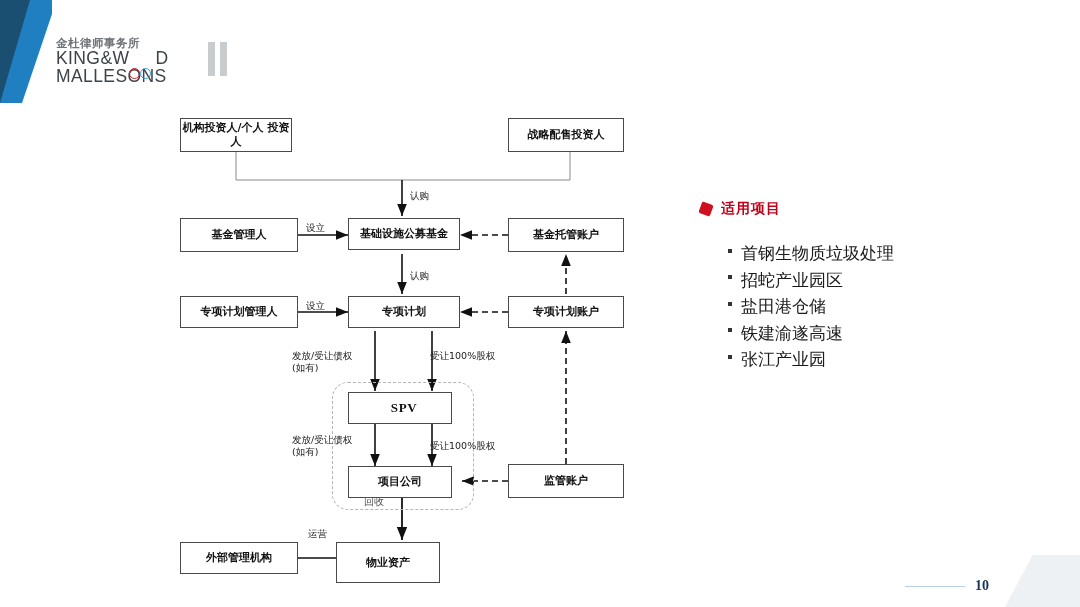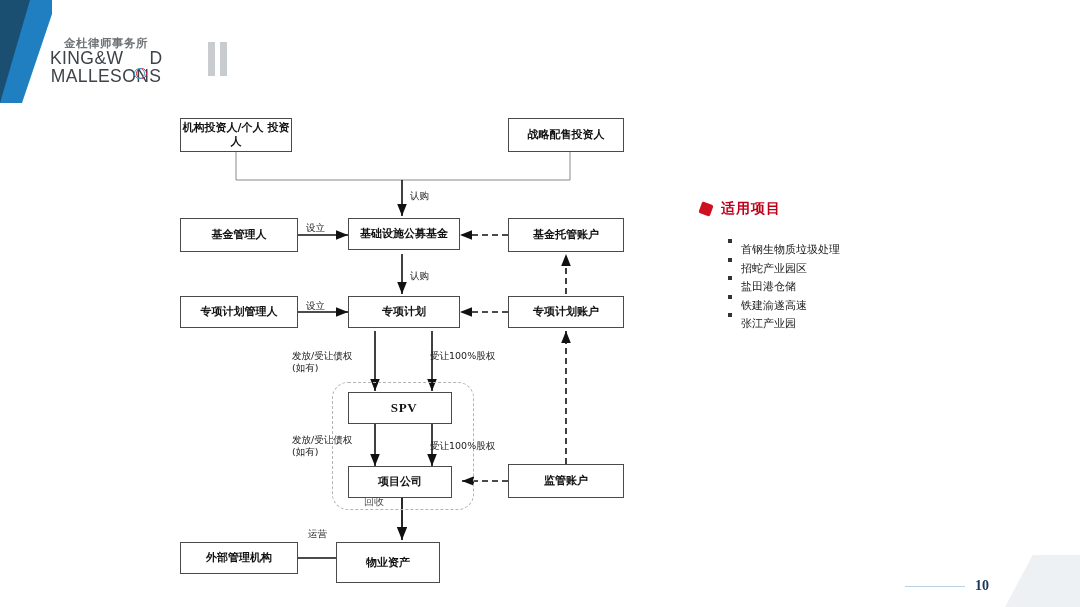--- a/index.html
+++ b/index.html
@@ -19,23 +19,23 @@
   }
 
   
   #logo-mark {
     position: absolute;
     left: 0; top: 0;
     width: 52px; height: 103px;
   }
   #logo-text {
     position: absolute;
-    left: 50px; top: 38px;
+    left: 56px; top: 38px;
     width: 112px;
-    text-align: center;
+    text-align: left;
     line-height: 1.02;
   }
   #logo-cn {
     font-family: "DejaVu Sans", sans-serif;
     font-size: 11.5px;
     letter-spacing: 0.5px;
     color: #6f7377;
     font-weight: 700;
     white-space: nowrap;
   }
@@ -163,24 +163,24 @@
     letter-spacing: 1px;
   }
   #panel-list {
     position: absolute;
     left: 728px; top: 242px;
     margin: 0; padding: 0;
     list-style: none;
   }
   #panel-list li {
     display: flex;
-    align-items: flex-start;
+    align-items: center;
     gap: 9px;
     font-family: "DejaVu Sans", sans-serif;
-    font-size: 11px;
+    font-size: 17px;
     color: #1a1a1a;
     margin-bottom: 3.5px;
   }
   #panel-list li .sq {
     display: inline-block;
     width: 4px; height: 4px;
     background: #333;
     flex: none;
     position: relative;
     top: -3px;

